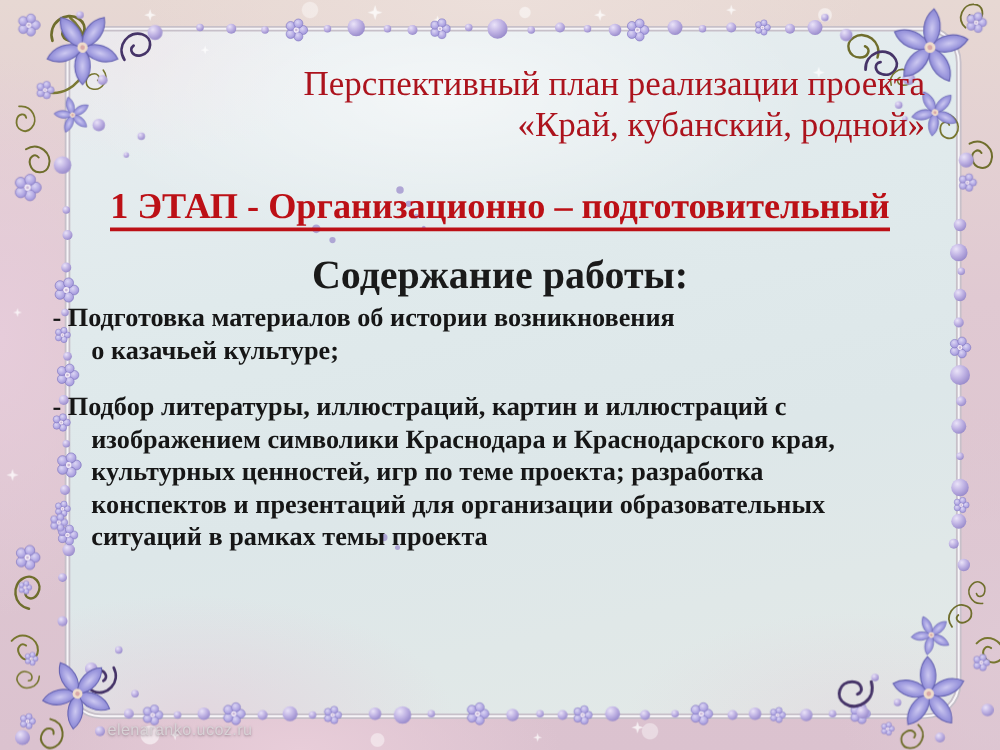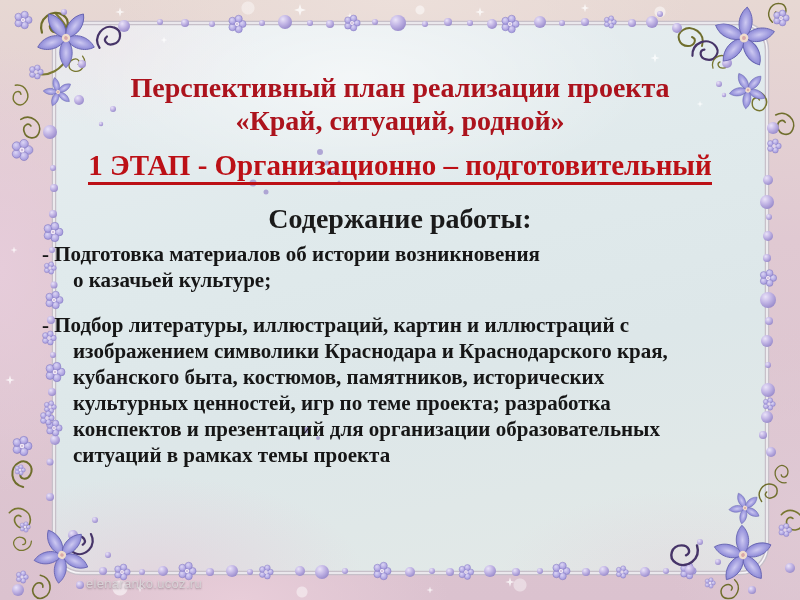--- a/index.html
+++ b/index.html
@@ -25,27 +25,27 @@
     position:absolute;left:53px;top:22px;width:715px;height:552px;border-radius:26px;
     background-image:
       radial-gradient(ellipse 300px 140px at 14% 100%, rgba(228,200,215,.55), rgba(228,200,215,0) 70%),
       radial-gradient(ellipse 260px 120px at 88% 100%, rgba(224,204,216,.35), rgba(224,204,216,0) 70%),
       radial-gradient(ellipse 420px 170px at 42% 10%, rgba(255,255,255,.55), rgba(255,255,255,0) 70%),
       radial-gradient(ellipse 220px 120px at 8% 4%, rgba(238,228,232,.6), rgba(238,228,232,0) 70%),
       linear-gradient(168deg, #e9eef1 0%, #e0eaec 35%, #dde7e9 62%, #e3e9e7 100%);
   }
   svg.deco{position:absolute;left:0;top:0;pointer-events:none;}
   .txt{position:absolute;z-index:3;}
-  .title{top:71px;left:60px;width:680px;text-align:center;font-weight:bold;
+  .title{top:51px;left:60px;width:680px;text-align:right;font-weight:normal;
          font-size:28px;line-height:33px;color:#ac131d;}
   .stage{top:148px;left:30px;width:740px;text-align:center;font-weight:bold;
          font-size:29px;line-height:34px;color:#bc1016;}
   .stage .u{border-bottom:3px solid #bc1016;padding-bottom:1px;margin-top:32px;}
   .section{top:204px;left:40px;width:720px;text-align:center;font-weight:bold;
-           font-size:28px;line-height:30px;color:#1a1a1a;}
+           font-size:32px;line-height:30px;color:#1a1a1a;}
   .bodytext{top:241px;left:42px;width:726px;font-weight:bold;font-size:21px;
             line-height:26px;color:#161616;}
   .para{margin:0;}
   .para.p2{margin-top:19px;}
   .para.p3{margin-top:10px;}
   .ln{white-space:nowrap;}
   .ln.cont{padding-left:31px;}
   .wm{top:576px;left:86px;font-family:Liberation Sans, sans-serif;font-size:13px;
       letter-spacing:.3px;color:#d8d2d6;text-shadow:0 1px 2px rgba(96,78,92,.6);}
 </style>
@@ -314,38 +314,37 @@
         <circle cx="327" cy="163" r="2.5"></circle>
       <circle cx="333" cy="173" r="2"></circle>
         <circle cx="339" cy="182" r="1.5"></circle>
       <circle cx="307" cy="430" r="3"></circle>
         <circle cx="318" cy="438" r="2"></circle>
     </g>
   </svg>
 
   <div class="txt title">
     <div class="tl">Перспективный план реализации проекта</div>
-    <div class="tl">«Край, ситуаций, родной»</div>
+    <div class="tl">«Край, кубанский, родной»</div>
   </div>
 
   <div class="txt stage">
     <span class="u">1 ЭТАП - Организационно – подготовительный</span>
   </div>
 
   <div class="txt section">Содержание работы:</div>
 
   <div class="txt bodytext">
     <div class="para p1">
       <div class="ln">- Подготовка материалов об истории возникновения</div>
       <div class="ln cont">о казачьей культуре;</div>
     </div>
     <div class="para p2">
       <div class="ln">- Подбор литературы, иллюстраций, картин и иллюстраций с</div>
       <div class="ln cont">изображением символики Краснодара и Краснодарского края,</div>
-      <div class="ln cont">кубанского быта, костюмов, памятников, исторических</div>
       <div class="ln cont">культурных ценностей, игр по теме проекта; разработка</div>
       <div class="ln cont">конспектов и презентаций для организации образовательных</div>
       <div class="ln cont">ситуаций в рамках темы проекта</div>
     </div>
   </div>
 
   <div class="txt wm">elenaranko.ucoz.ru</div>
 </div>
 
 </body></html>

